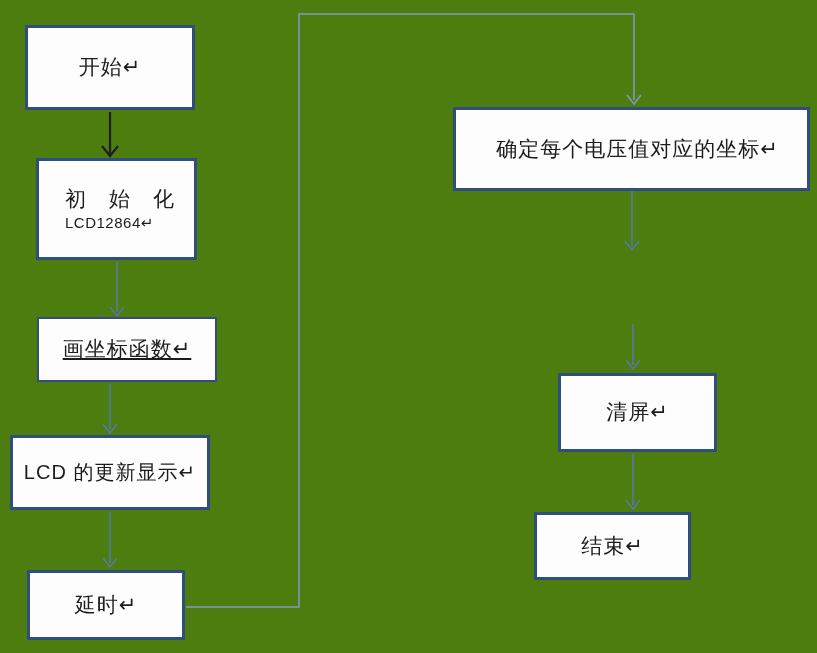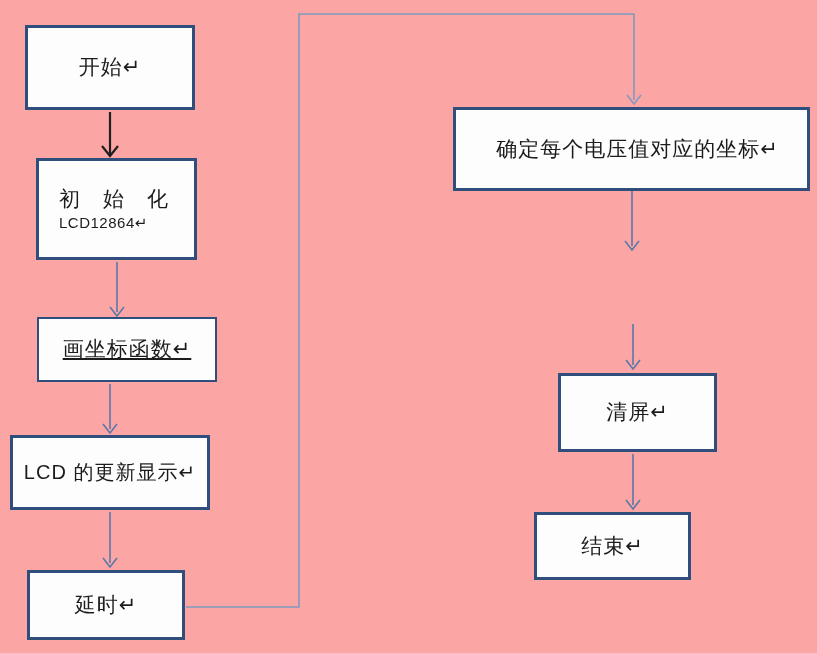--- a/index.html
+++ b/index.html
@@ -5,21 +5,21 @@
   html, body {
     margin: 0;
     padding: 0;
     background: #ffffff;
     font-family: "Liberation Sans", "DejaVu Sans", sans-serif;
   }
   .canvas {
     position: relative;
     width: 817px;
     height: 653px;
-    background: #fca5a5;
+    background: #4d7c0f;
     overflow: hidden;
   }
   .flow-box {
     position: absolute;
     box-sizing: border-box;
     border: 3px solid #2f4e7c;
     background: #fdfdfd;
     display: flex;
     flex-direction: column;
     align-items: center;
@@ -29,21 +29,21 @@
     letter-spacing: 1px;
     line-height: 1.35;
     text-align: center;
   }
   .flow-box .sub-line {
     font-size: 15px;
     letter-spacing: 0.5px;
   }
   .flow-box.left-align {
     align-items: flex-start;
-    padding-left: 20px;
+    padding-left: 26px;
     text-align: left;
   }
   #box-start  { left: 25px;  top: 25px;  width: 170px; height: 85px; }
   #box-init   { left: 36px;  top: 158px; width: 161px; height: 102px; }
   #box-draw   { left: 37px;  top: 317px; width: 180px; height: 65px;  border-width: 2.5px; text-decoration: underline; }
   #box-lcd    { left: 10px;  top: 435px; width: 200px; height: 75px;  font-size: 20px; }
   #box-delay  { left: 27px;  top: 570px; width: 158px; height: 70px; }
   #box-map    { left: 453px; top: 107px; width: 357px; height: 84px; padding-left: 12px; }
   #box-light  { left: 532px; top: 253px; width: 201px; height: 69px; }
   #box-clear  { left: 558px; top: 373px; width: 159px; height: 79px; }

